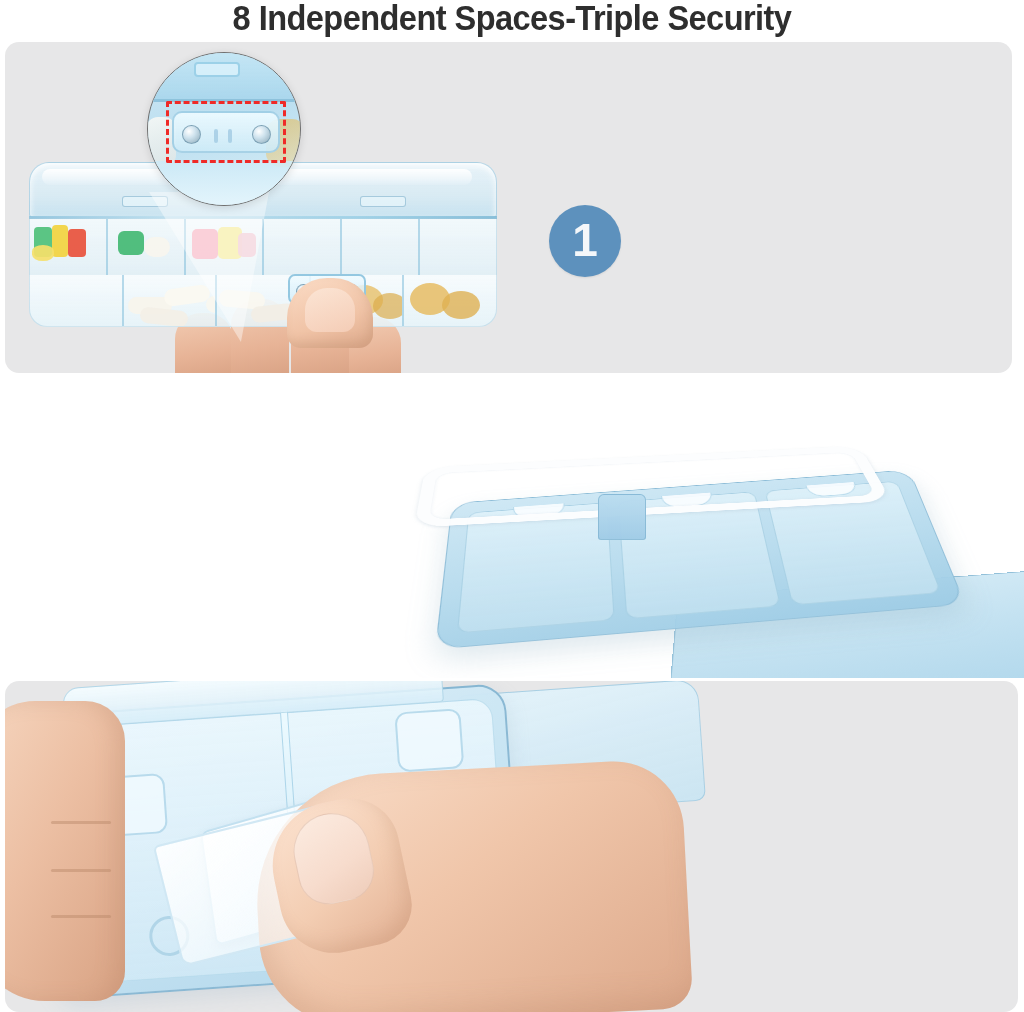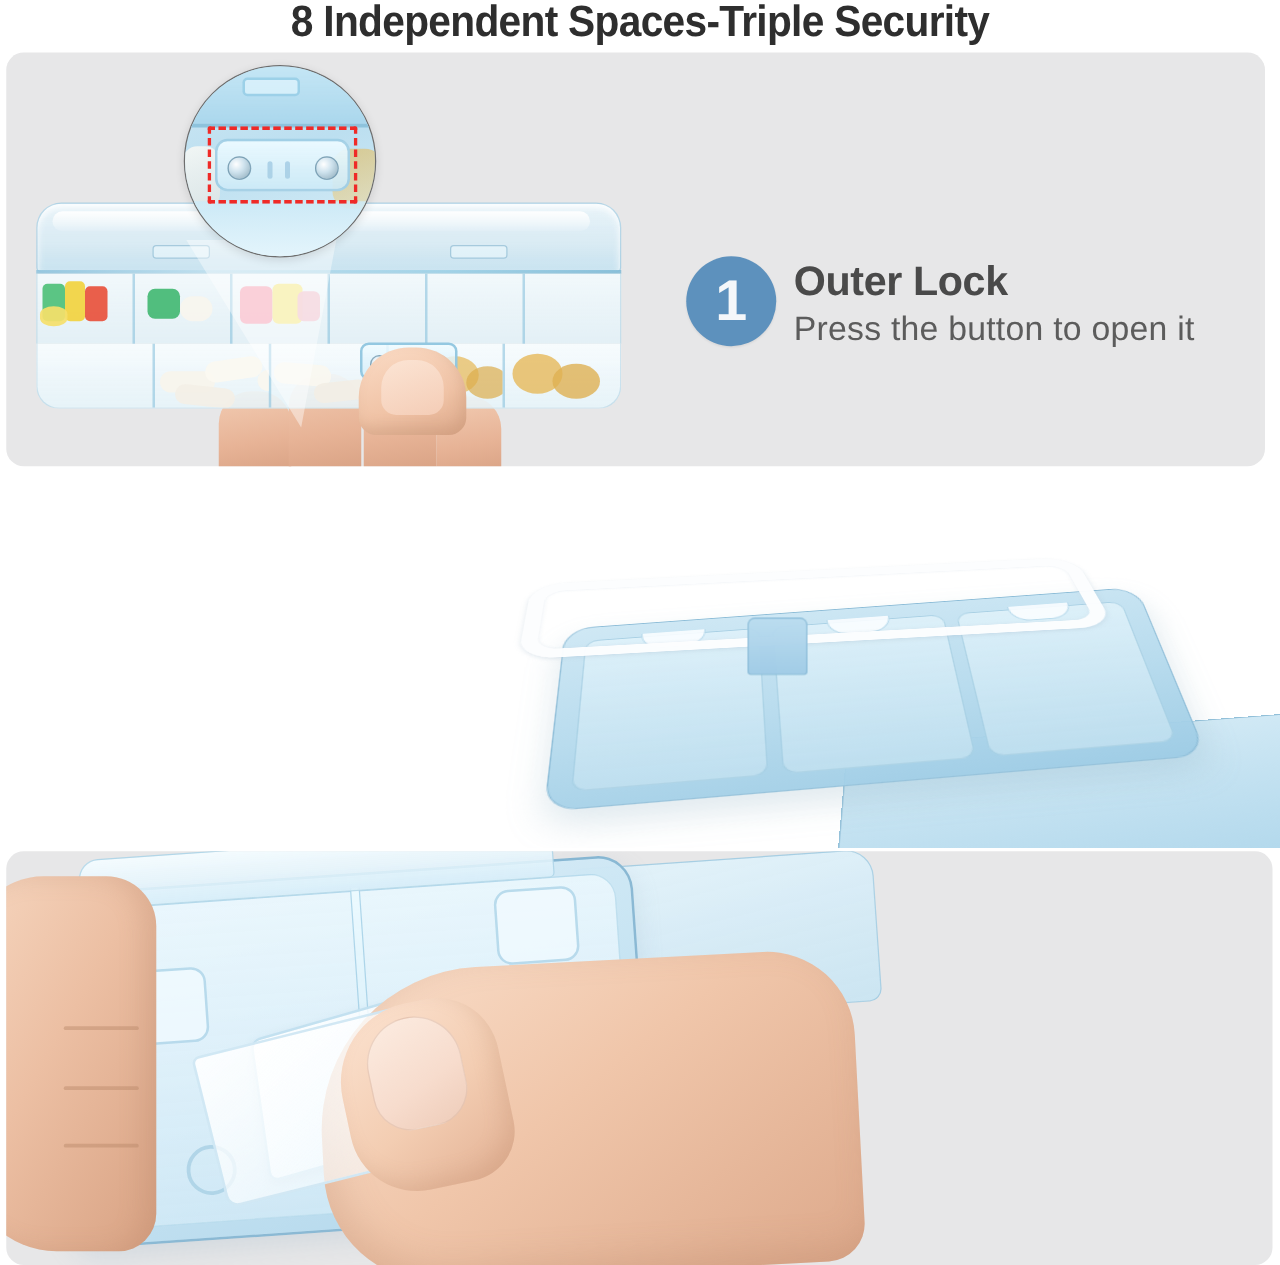--- a/index.html
+++ b/index.html
@@ -468,24 +468,20 @@
             <div class="mag-ridge" style="left:40px;"></div>
             <div class="mag-ridge" style="left:54px;"></div>
           </div>
           <div class="dashbox"></div>
         </div>
       </div>
     </div>
 
     <div class="step step1">
       <div class="badge">1</div>
-      <div class="steptext">
-        <div class="sheading">Outer Lock</div>
-        <div class="ssub">Press the button to open it</div>
-      </div>
     </div>
   </div>
 
   <div class="panel panel2">
     <div class="p2wrap">
       <div class="p2box2"></div>
       <div class="p2box">
         <div class="p2cells">
           <div class="p2cell">
               <div class="p2notch"></div>

